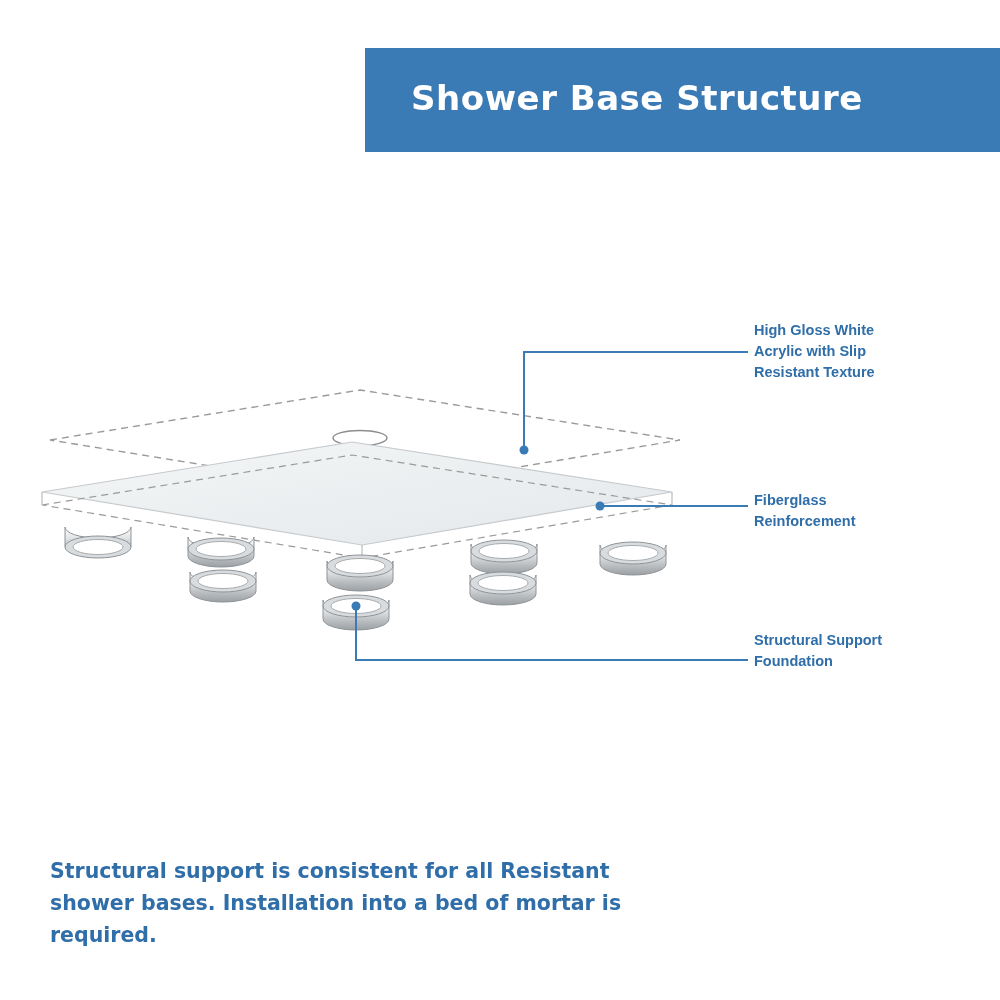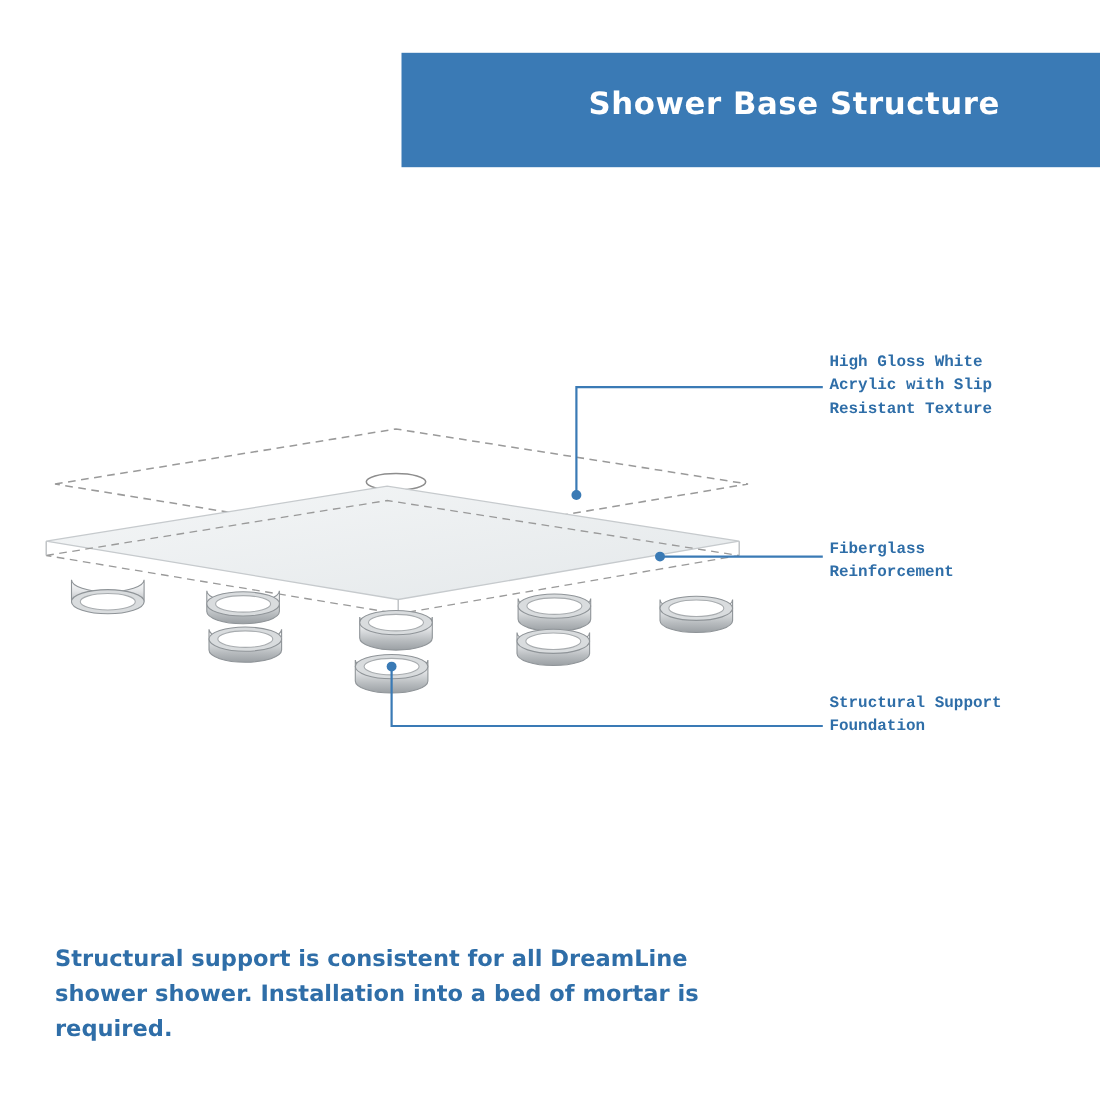--- a/index.html
+++ b/index.html
@@ -29,23 +29,23 @@
     top: 48px;
     width: 635px;
     height: 104px;
     background: #3a7ab5;
   }
   .header-title {
     position: absolute;
     left: 365px;
     top: 78px;
     width: 544px;
-    text-align: right;
+    text-align: center;
     color: #ffffff;
-    font-size: 28px;
+    font-size: 34px;
     font-weight: bold;
     letter-spacing: 0.5px;
     font-family: "DejaVu Sans", sans-serif;
   }
 
   
   #diagram {
     position: absolute;
     left: 0;
     top: 0;
@@ -53,21 +53,21 @@
     height: 1000px;
   }
 
   
   .callout {
     position: absolute;
     color: #2f6ea8;
     font-size: 14.5px;
     font-weight: bold;
     line-height: 1.45;
-    font-family: Liberation Mono, monospace;
+    font-family: Liberation Sans, sans-serif;
     white-space: pre-line;
   }
   #callout-1 { left: 754px; top: 320px; width: 200px; }
   #callout-2 { left: 754px; top: 490px; width: 200px; }
   #callout-3 { left: 754px; top: 630px; width: 210px; }
 
   
   .footer-note {
     position: absolute;
     left: 50px;
@@ -183,15 +183,15 @@
   </svg>
 
   <div class="callout" id="callout-1">High Gloss White
 Acrylic with Slip
 Resistant Texture</div>
   <div class="callout" id="callout-3">Structural Support
 Foundation</div>
   <div class="callout" id="callout-2">Fiberglass
 Reinforcement</div>
 
-  <div class="footer-note">Structural support is consistent for all DreamLine shower shower. Installation into a bed of mortar is required.</div>
+  <div class="footer-note">Structural support is consistent for all Resistant shower bases. Installation into a bed of mortar is required.</div>
 
 </div>
 
 </body></html>

